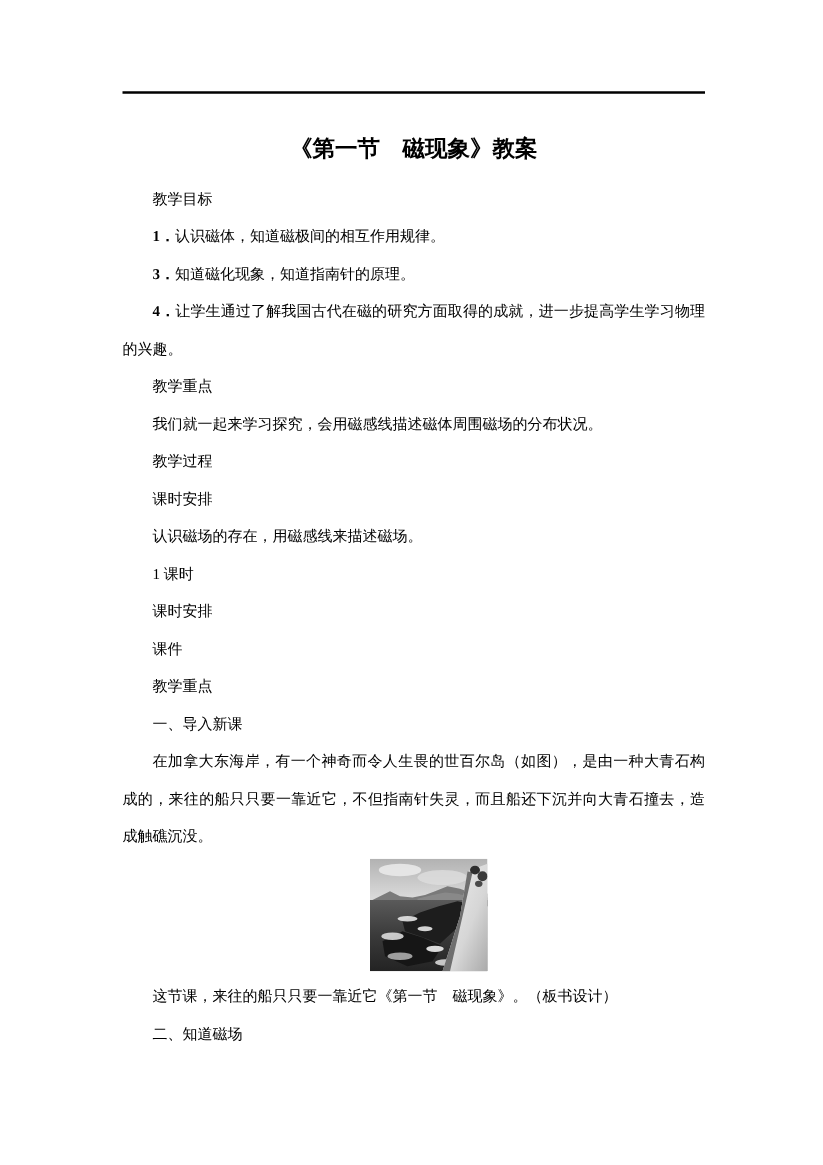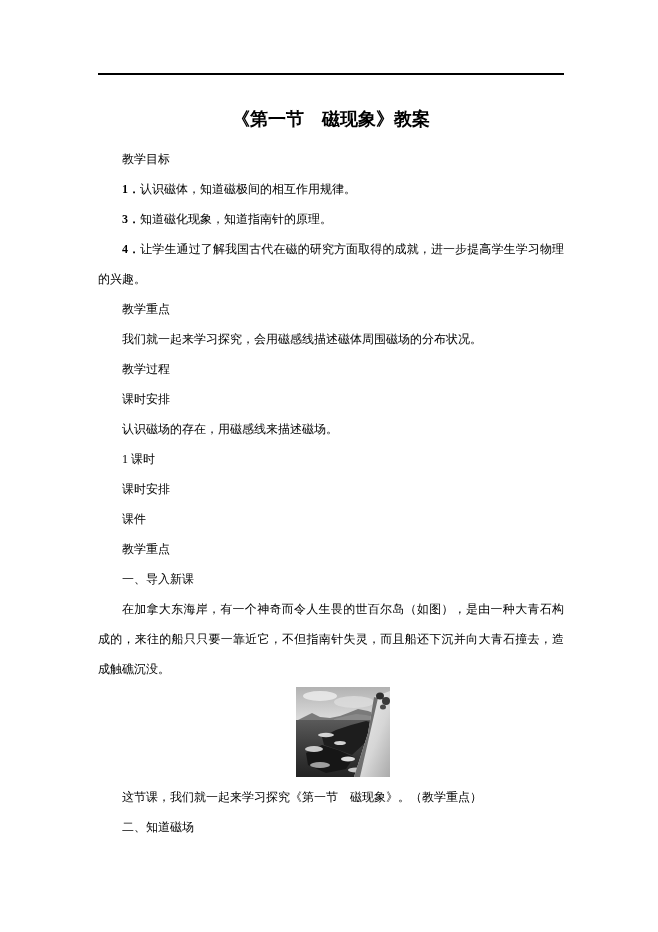--- a/index.html
+++ b/index.html
@@ -135,18 +135,18 @@
 
         <polygon points="78,10 94,4 94,90 58,90 72,46" fill="url(#wall)"></polygon>
         <polygon points="78,10 82,11 64,90 58,90 72,46" fill="#6f6f6f"></polygon>
 
         <ellipse cx="84" cy="9" rx="4" ry="3.5" fill="#2e2e2e"></ellipse>
         <ellipse cx="90" cy="14" rx="4" ry="4" fill="#3a3a3a"></ellipse>
         <ellipse cx="87" cy="20" rx="3" ry="2.5" fill="#4a4a4a"></ellipse>
       </svg>
     </div>
 
-    <p class="line"><span>这节课，我们就一起来学习探究《第一节　磁现象》。（教学重点）</span></p>
+    <p class="line"><span>这节课，来往的船只只要一靠近它《第一节　磁现象》。（板书设计）</span></p>
 
     <p class="line"><span>二、知道磁场</span></p>
 
   </div>
 </div>
 
 </body></html>

